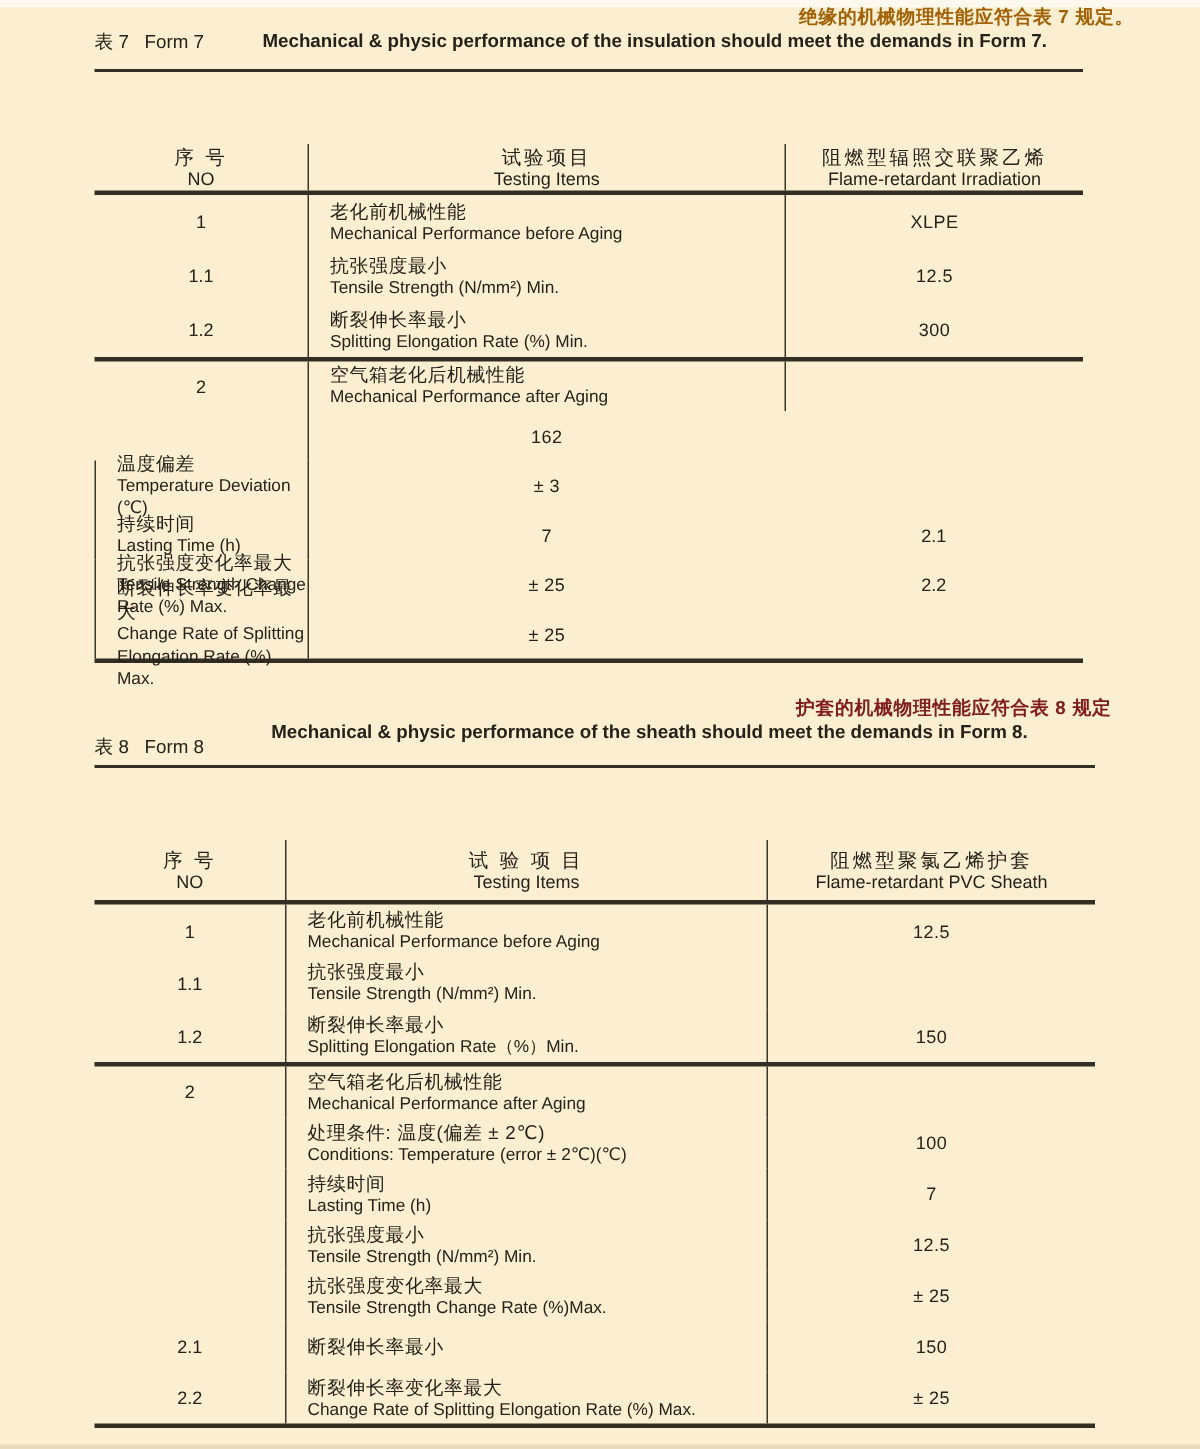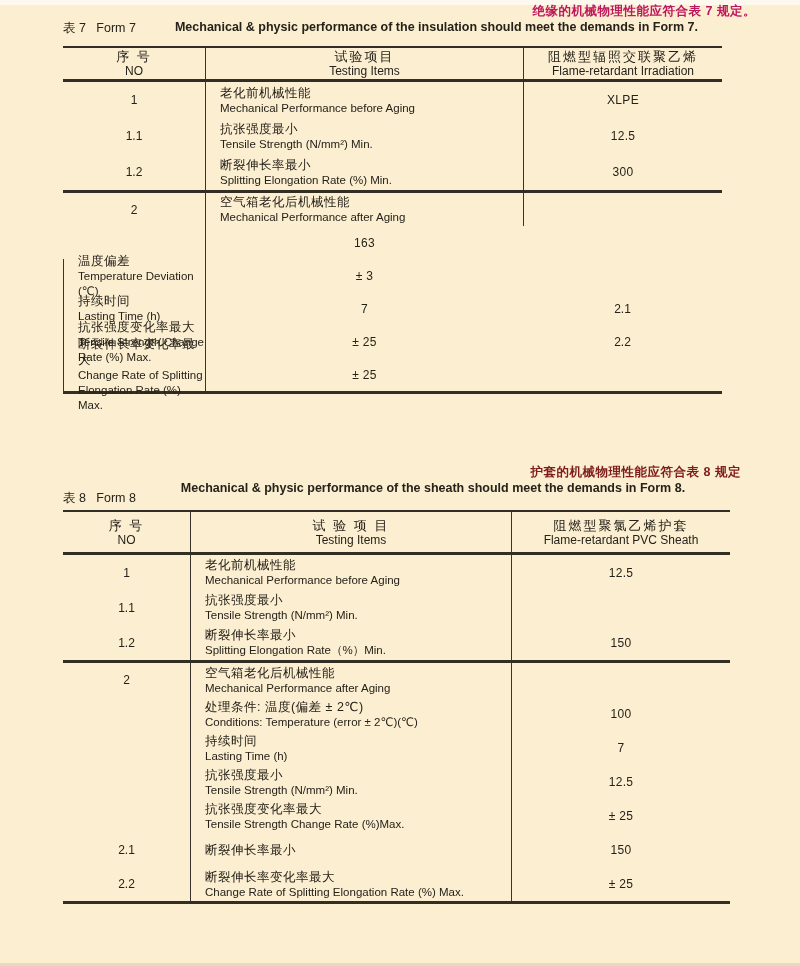--- a/index.html
+++ b/index.html
@@ -6,39 +6,39 @@
   body{
     width:800px;height:966px;position:relative;overflow:hidden;
     background:#fcefd1;
     font-family:"Liberation Sans","DejaVu Sans",sans-serif;
     color:#26221a;
   }
   .top-strip{position:absolute;top:0;left:0;right:0;height:5px;background:#fdf9ee;}
   .bottom-strip{position:absolute;bottom:0;left:0;right:0;height:3px;background:#e7dabd;}
 
   .annotation{position:absolute;font-weight:bold;font-size:12.5px;letter-spacing:.5px;white-space:nowrap;}
-  #f7-annotation{top:3px;right:44px;color:#be185d;}
+  #f7-annotation{top:3px;right:44px;color:#a16207;}
   #f8-annotation{top:464px;right:59px;color:#7f1d1d;}
 
   .title-row{position:absolute;display:flex;align-items:flex-start;}
   #f7-title-row{top:20px;left:63px;width:674px;}
   #f8-title-row{top:481px;left:63px;width:667px;}
   .tbl-label{font-size:12.5px;white-space:pre;flex:0 0 auto;}
   #f8-title-row .tbl-label{padding-top:9px;}
   .tbl-title{flex:1;text-align:center;font-weight:bold;font-size:12.5px;line-height:15px;}
 
   .tbl{position:absolute;left:63px;border-top:2px solid #332e23;}
   #f7-table{top:46px;width:659px;}
   #f8-table{top:510px;width:667px;}
 
   .grid{display:grid;}
   .cols7{grid-template-columns:142px 318px 199px;}
   .cols8{grid-template-columns:127px 321px 219px;}
 
-  .thead{border-bottom:3px solid #332e23;}
+  .thead{border-bottom:3px solid #332e23;margin-top:48px;}
   #f7-table .thead{height:31px;}
   #f8-table .thead{height:40px;}
   .th{display:flex;flex-direction:column;justify-content:center;text-align:center;}
   .th .zh{font-size:13px;letter-spacing:2px;line-height:15px;}
   .th .en{font-size:12px;line-height:14px;}
 
   .bl{border-left:1.5px solid #3a352a;}
   .section{border-bottom:3px solid #332e23;}
   .s7a{grid-auto-rows:36px;}
   .s7b{grid-auto-rows:33px;}
@@ -105,21 +105,21 @@
 
   <div class="grid cols7 section s7b">
     <div class="no">2</div>
     <div class="txt bl">
       <span class="zh">空气箱老化后机械性能</span>
       <span class="en">Mechanical Performance after Aging</span>
     </div>
     <div class="val bl"></div>
 
     <div class="no"></div>
-    <div class="val bl">163</div>
+    <div class="val bl">162</div>
 
     <div class="no"></div>
     <div class="txt bl">
       <span class="zh">温度偏差</span>
       <span class="en">Temperature Deviation (℃)</span>
     </div>
     <div class="val bl">± 3</div>
 
     <div class="no"></div>
     <div class="txt bl">

